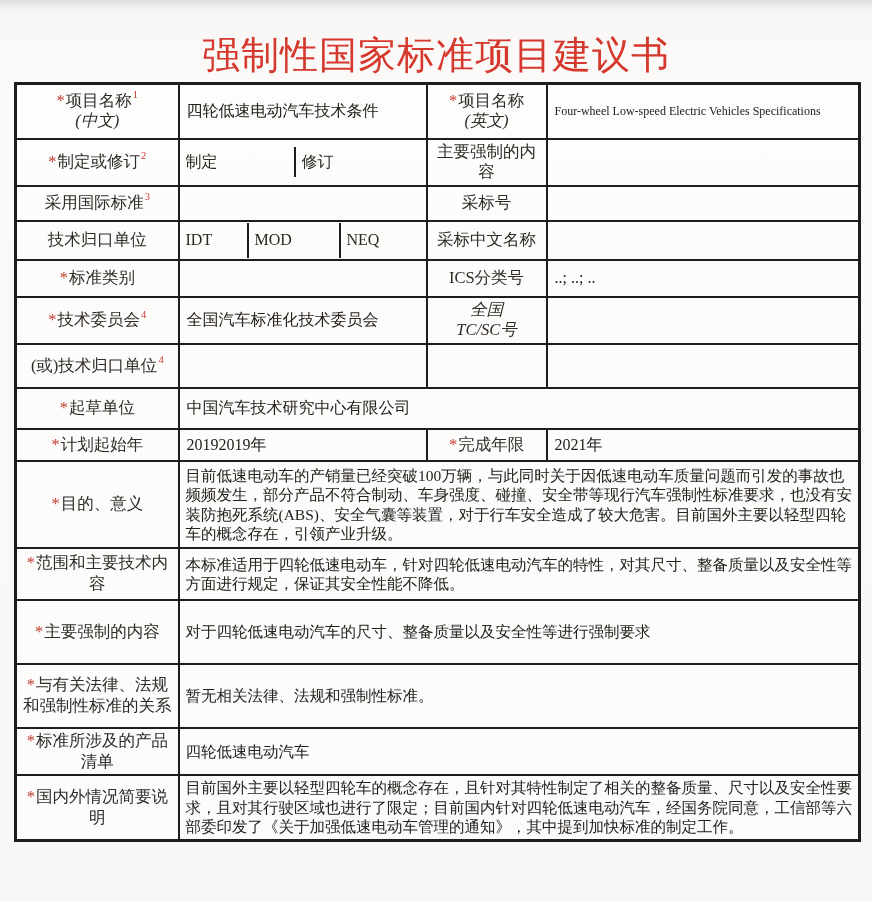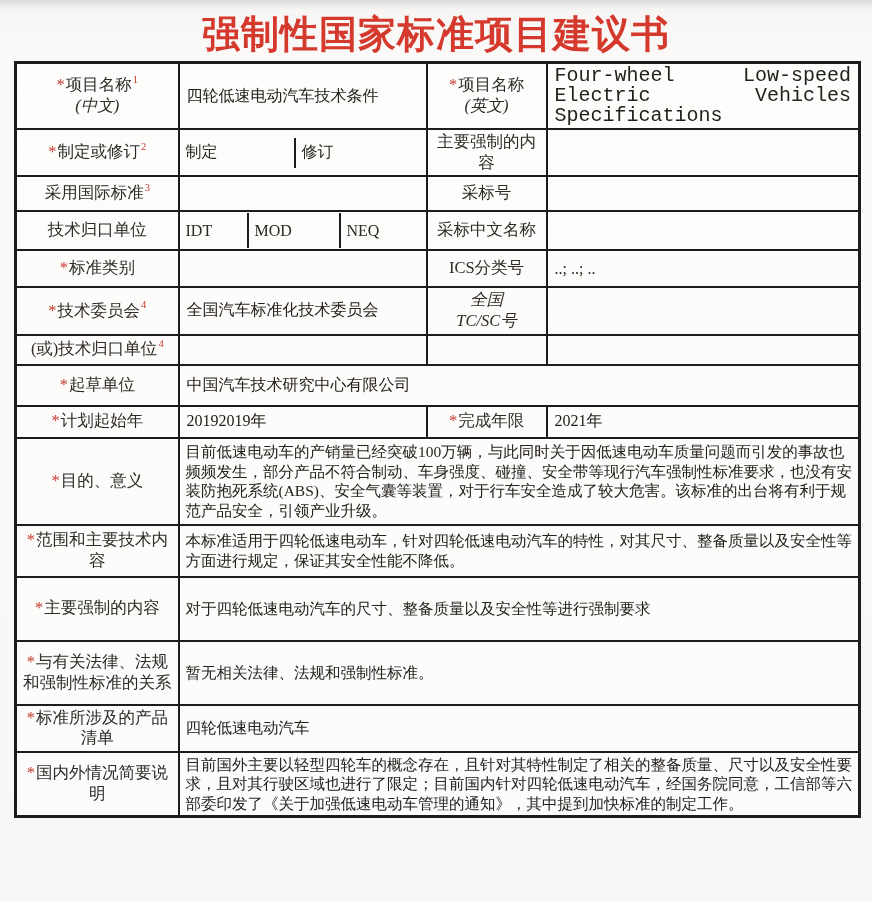--- a/index.html
+++ b/index.html
@@ -7,24 +7,25 @@
     width:872px;height:901px;overflow:hidden;
     background:#f6f5f3;
     font-family:"Liberation Serif","DejaVu Serif",serif;
     color:#2b2824;
   }
   .page{
     width:872px;height:901px;overflow:hidden;
     background:linear-gradient(180deg,#dcdcda 0px,#f7f6f4 10px,#fbfaf8 60px,#f8f7f5 100%);
   }
   .title{
-    padding-top:10px;height:51px;line-height:48px;
-    text-align:center;font-size:38px;font-weight:bold;
+    padding-top:19px;height:51px;line-height:48px;
+    text-align:center;font-size:38px;font-weight:normal;
     color:var(--c-title,#d5382c);
     letter-spacing:1px;
+    margin-top:12px;
   }
   table.form{
     table-layout:fixed;border-collapse:collapse;
     width:844px;margin-left:14px;
     background:rgba(255,255,255,0.55);
   }
   table.form{border:3px solid var(--c-border,#1d1d1d);}
   td{
     border:2px solid var(--c-border,#1d1d1d);
     vertical-align:middle;
@@ -34,22 +35,22 @@
     text-align:center;font-size:16.5px;line-height:1.25;
     color:var(--c-text,#2e2b28);
     padding:2px 3px;
   }
   td.value{
     font-size:16px;text-align:left;padding:2px 7px;
     color:#24211e;
   }
   td.value.long{font-size:15.5px;line-height:19.5px;padding:2px 6px;}
   td.value.en{
-    font-size:20px;line-height:20px;text-align:justify;
-    font-family:Liberation Mono, monospace;
+    font-size:12px;line-height:20px;text-align:justify;
+    font-family:Liberation Serif, serif;
   }
   td.nopad{padding:0;}
   .split{display:flex;width:100%;}
   .split .opt{
     display:flex;align-items:center;
     padding:0 6px;font-size:16px;
     border-right:2px solid var(--c-border,#1d1d1d);
     box-sizing:border-box;
   }
   .split .opt:last-child{border-right:none;flex:1;}
@@ -140,21 +141,21 @@
         <span class="req">*</span><span>技术委员会</span><sup class="fn">4</sup>
       </td>
       <td class="value">全国汽车标准化技术委员会</td>
       <td class="label">
         <span class="block">全国</span>
         <span class="block">TC/SC号</span>
       </td>
       <td class="value"></td>
     </tr>
 
-    <tr style="height:30px">
+    <tr style="height:44px">
       <td class="label">
         <span>(或)技术归口单位</span><sup class="fn">4</sup>
       </td>
       <td class="value"></td>
       <td class="label"></td>
       <td class="value"></td>
     </tr>
 
     <tr style="height:41px">
       <td class="label">
@@ -172,21 +173,21 @@
       <td class="label">
         <span class="req">*</span><span>完成年限</span>
       </td>
       <td class="value">2021年</td>
     </tr>
 
     <tr style="height:87px">
       <td class="label">
         <span class="req">*</span><span>目的、意义</span>
       </td>
-      <td class="value long" colspan="3">目前低速电动车的产销量已经突破100万辆，与此同时关于因低速电动车质量问题而引发的事故也频频发生，部分产品不符合制动、车身强度、碰撞、安全带等现行汽车强制性标准要求，也没有安装防抱死系统(ABS)、安全气囊等装置，对于行车安全造成了较大危害。该标准的出台将有利于规范产品安全，引领产业升级。</td>
+      <td class="value long" colspan="3">目前低速电动车的产销量已经突破100万辆，与此同时关于因低速电动车质量问题而引发的事故也频频发生，部分产品不符合制动、车身强度、碰撞、安全带等现行汽车强制性标准要求，也没有安装防抱死系统(ABS)、安全气囊等装置，对于行车安全造成了较大危害。目前国外主要以轻型四轮车的概念存在，引领产业升级。</td>
     </tr>
 
     <tr style="height:52px">
       <td class="label">
         <span class="req">*</span><span>范围和主要技术内容</span>
       </td>
       <td class="value long" colspan="3">本标准适用于四轮低速电动车，针对四轮低速电动汽车的特性，对其尺寸、整备质量以及安全性等方面进行规定，保证其安全性能不降低。</td>
     </tr>
 
     <tr style="height:64px">

